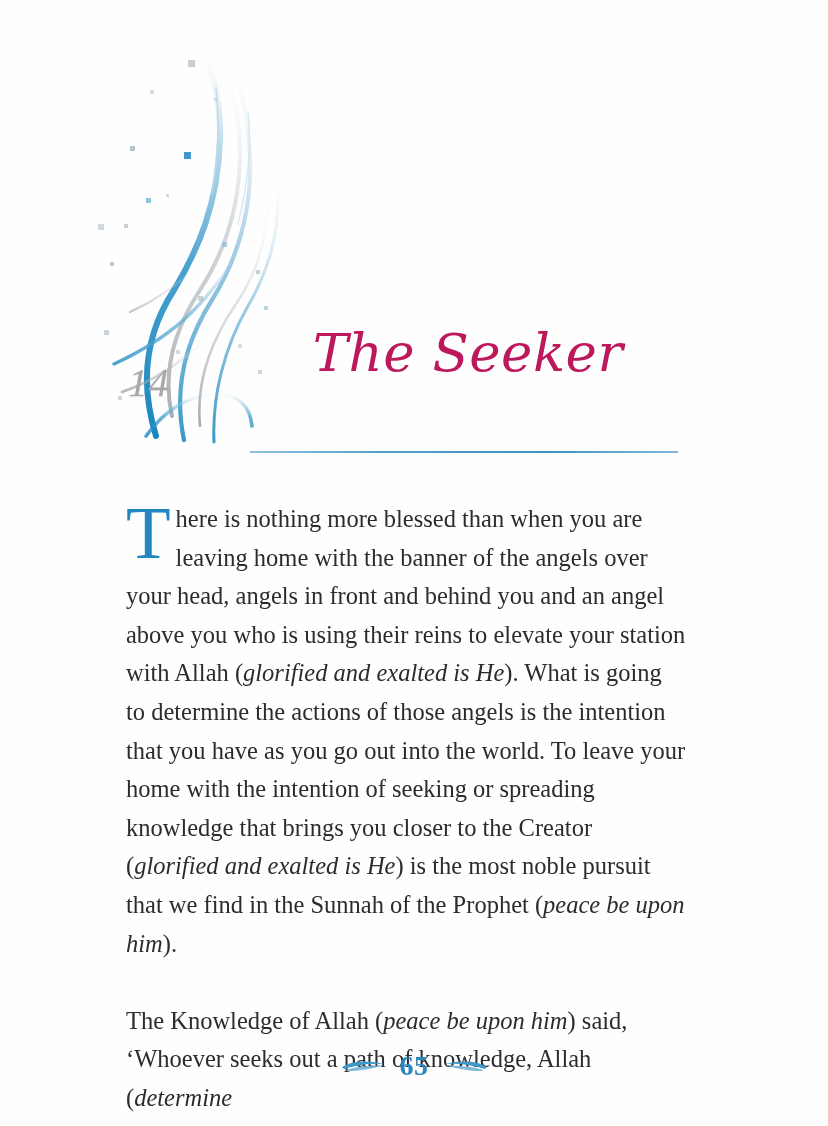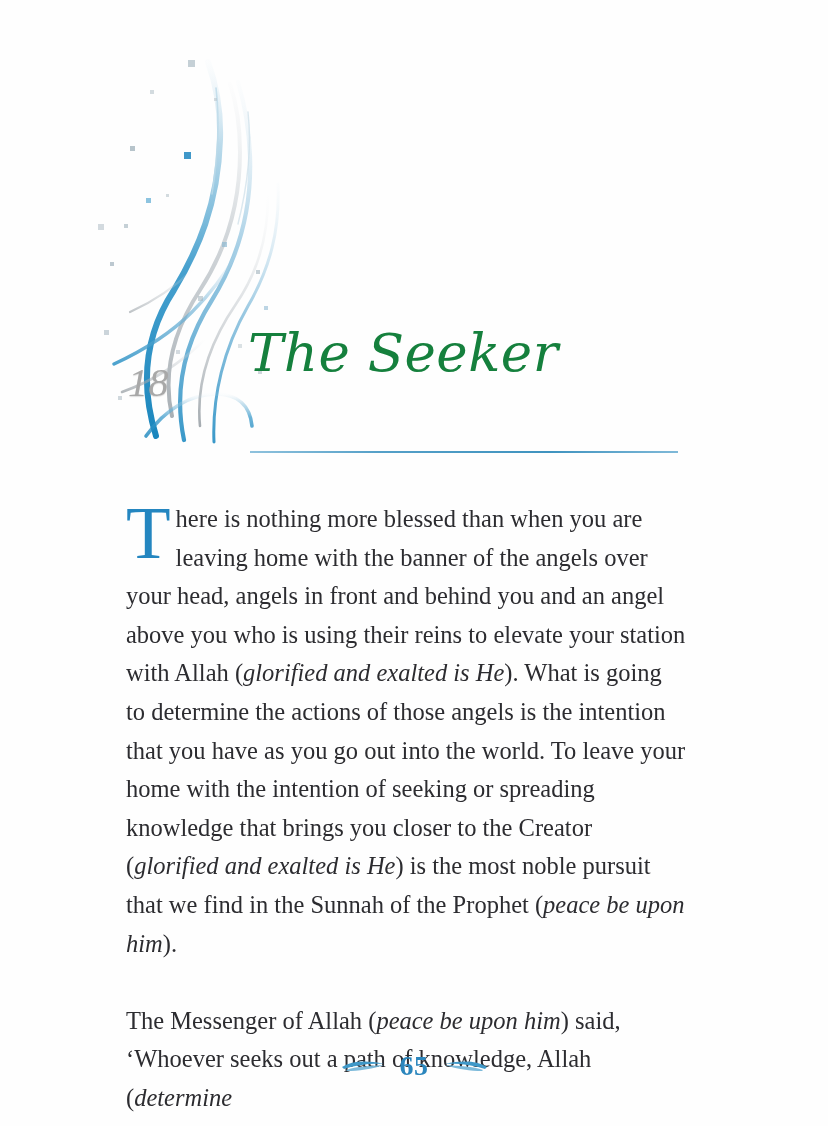--- a/index.html
+++ b/index.html
@@ -56,22 +56,23 @@
   #chapter-title {
     position: absolute;
     left: 248px;
     top: 286px;
     width: 440px;
     font-family: "DejaVu Serif", "Liberation Serif", serif;
     font-style: italic;
     font-weight: 400;
     font-size: 53px;
     line-height: 62px;
-    color: #15803d;
+    color: #be185d;
     letter-spacing: 0.5px;
+    text-align: center;
   }
   #chapter-title .tline {
     display: block;
     white-space: nowrap;
   }
 
   #title-rule {
     position: absolute;
     left: 250px;
     top: 451px;
@@ -201,37 +202,37 @@
           <rect x="110" y="252" width="5" height="5" fill="#9fb0ba" opacity="0.55"></rect>
           <rect x="150" y="300" width="4" height="4" fill="#b6c3ca" opacity="0.5"></rect>
           <rect x="170" y="326" width="4" height="4" fill="#9fb0ba" opacity="0.5"></rect>
           <rect x="88" y="306" width="4" height="4" fill="#a9b8c1" opacity="0.5"></rect>
           <rect x="78" y="150" width="3" height="3" fill="#b6c3ca" opacity="0.6"></rect>
           <rect x="126" y="54" width="3" height="3" fill="#b6c3ca" opacity="0.55"></rect>
         </g>
       </svg>
     </div>
 
-    <div id="chapter-number">18</div>
+    <div id="chapter-number">14</div>
 
     <h1 id="chapter-title">
       <span class="tline">The Seeker</span>
     </h1>
 
     <div id="title-rule"></div>
   </div>
 
   <div id="body-text">
 
     <p>
       <span id="drop-cap">T</span><span>here is nothing more blessed than when you are leaving home with the banner of the angels over your head, angels in front and behind you and an angel above you who is using their reins to elevate your station with Allah (</span><i>glorified and exalted is He</i><span>). What is going to determine the actions of those angels is the intention that you have as you go out into the world. To leave your home with the intention of seeking or spreading knowledge that brings you closer to the Creator (</span><i>glorified and exalted is He</i><span>) is the most noble pursuit that we find in the Sunnah of the Prophet (</span><i>peace be upon him</i><span>).</span>
     </p>
 
     <p class="para-gap">
-      <span>The Messenger of Allah (</span><i>peace be upon him</i><span>) said, ‘Whoever seeks out a path of knowledge, Allah (</span><i>determine</i>
+      <span>The Knowledge of Allah (</span><i>peace be upon him</i><span>) said, ‘Whoever seeks out a path of knowledge, Allah (</span><i>determine</i>
     </p>
   </div>
 
   <div id="page-footer">
     <span class="folio-flourish">
       <svg viewBox="0 0 48 16" width="48" height="16" xmlns="http://www.w3.org/2000/svg" aria-hidden="true">
         <path d="M2 9 C 12 3, 26 2, 44 6 C 30 5, 16 7, 4 11 Z" fill="#3f98c8"></path>
         <path d="M6 12 C 16 8, 30 8, 44 7 C 32 11, 18 13, 7 13 Z" fill="#6fb3d6" opacity="0.9"></path>
       </svg>
     </span>

